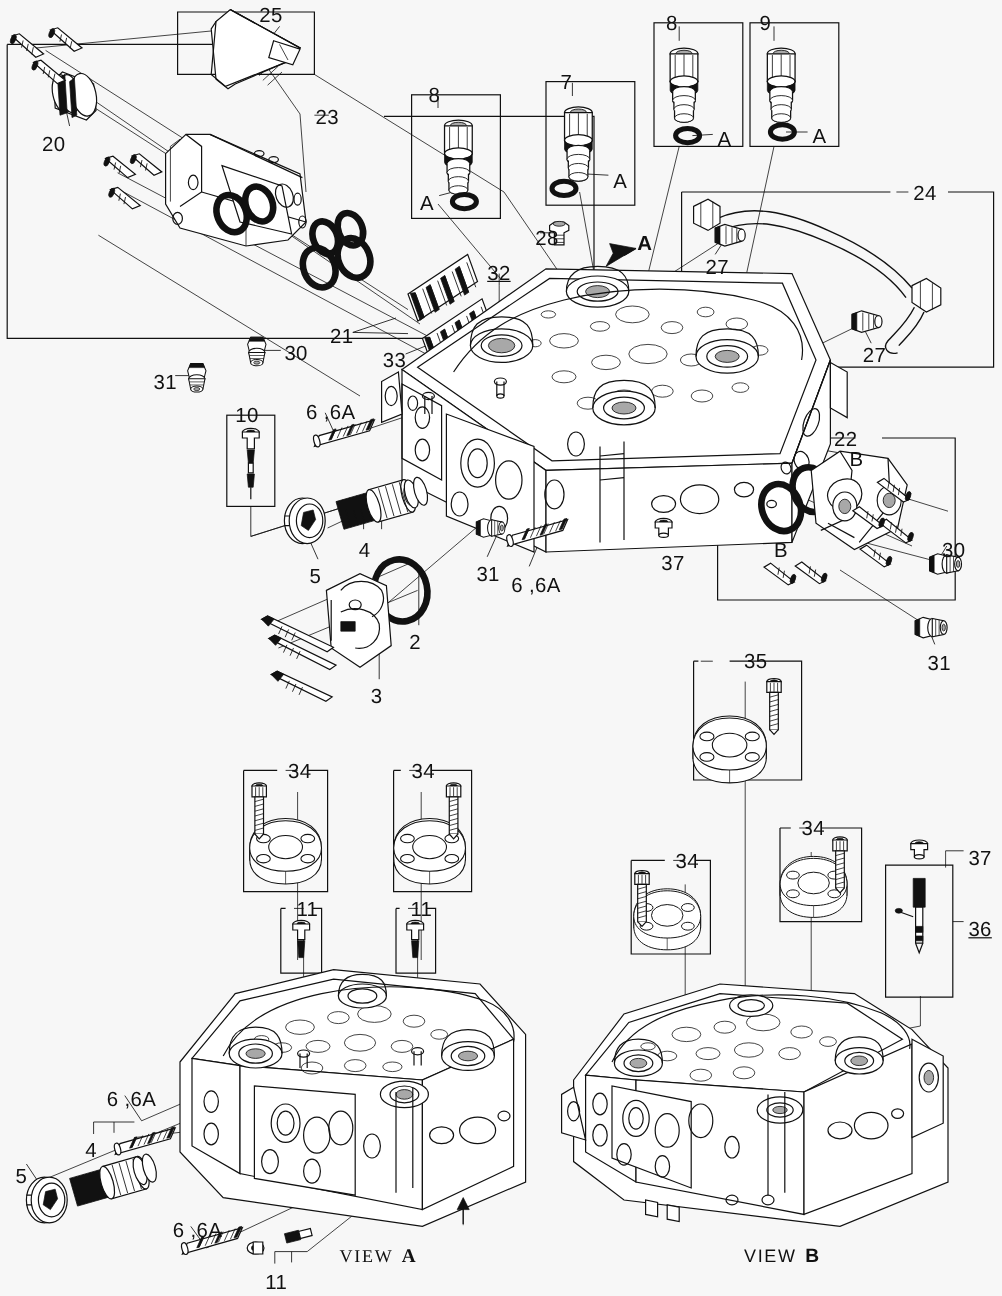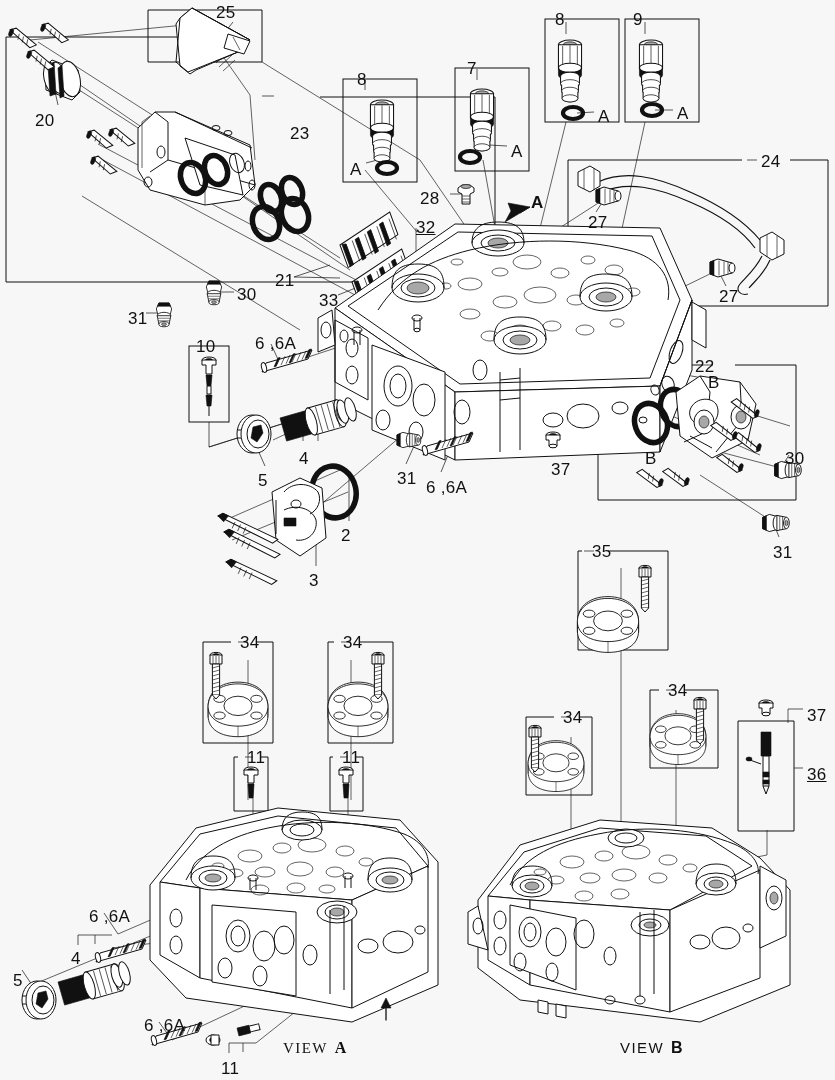--- a/index.html
+++ b/index.html
@@ -904,54 +904,54 @@
       <path class="s" d="M-3,36 L0,44 L3,36"></path>
       <path class="s" d="M-16,10 L-5,14"></path>
       <ellipse cx="-17" cy="9" rx="3" ry="2" class="fk"></ellipse>
     </g>
 
   </svg>
 
   <div id="labels">
       <div class="lbl" style="left: 216px; top: 4px;">25</div>
       <div class="lbl" style="left: 35px; top: 112px;">20</div>
-      <div class="lbl" style="left: 290px; top: 89px; margin-top: 36px;">23</div>
+      <div class="lbl" style="left: 263px; top: 89px;">23</div>
       <div class="lbl" style="left: 357px; top: 71px;">8</div>
       <div class="lbl" style="left: 350px; top: 161px;">A</div>
       <div class="lbl" style="left: 467px; top: 60px;">7</div>
       <div class="lbl" style="left: 511px; top: 143px;">A</div>
       <div class="lbl" style="left: 555px; top: 11px;">8</div>
       <div class="lbl" style="left: 598px; top: 108px;">A</div>
       <div class="lbl" style="left: 633px; top: 11px;">9</div>
       <div class="lbl" style="left: 677px; top: 105px;">A</div>
       <div class="lbl" style="left: 761px; top: 153px;">24</div>
       <div class="lbl" style="left: 588px; top: 214px;">27</div>
       <div class="lbl" style="left: 719px; top: 288px;">27</div>
-      <div class="lbl" style="left: 420px; top: 190px;">28</div>
+      <div class="lbl" style="left: 446px; top: 190px;">28</div>
       <div class="lbl bold" style="left: 531px; top: 194px;">A</div>
-      <div class="lbl" style="left: 416px; top: 219px; text-decoration: underline;">32</div>
+      <div class="lbl" style="left: 406px; top: 219px; text-decoration: underline;">32</div>
       <div class="lbl" style="left: 275px; top: 272px;">21</div>
       <div class="lbl" style="left: 319px; top: 292px;">33</div>
       <div class="lbl" style="left: 237px; top: 286px;">30</div>
       <div class="lbl" style="left: 128px; top: 310px;">31</div>
       <div class="lbl" style="left: 196px; top: 338px; text-align: right;">10</div>
       <div class="lbl" style="left: 255px; top: 335px;">6 ,6A</div>
       <div class="lbl" style="left: 258px; top: 472px;">5</div>
       <div class="lbl" style="left: 299px; top: 450px;">4</div>
       <div class="lbl" style="left: 341px; top: 527px;">2</div>
       <div class="lbl" style="left: 309px; top: 572px;">3</div>
       <div class="lbl" style="left: 397px; top: 470px;">31</div>
       <div class="lbl" style="left: 426px; top: 479px;">6 ,6A</div>
       <div class="lbl" style="left: 551px; top: 461px;">37</div>
       <div class="lbl" style="left: 695px; top: 358px;">22</div>
       <div class="lbl" style="left: 708px; top: 374px;">B</div>
       <div class="lbl" style="left: 645px; top: 450px;">B</div>
       <div class="lbl" style="left: 785px; top: 450px;">30</div>
       <div class="lbl" style="left: 773px; top: 544px;">31</div>
-      <div class="lbl" style="left: 592px; top: 543px; text-align: right;">35</div>
+      <div class="lbl" style="left: 620px; top: 543px; text-align: right;">35</div>
       <div class="lbl" style="left: 240px; top: 634px;">34</div>
       <div class="lbl" style="left: 343px; top: 634px;">34</div>
       <div class="lbl" style="left: 668px; top: 682px;">34</div>
       <div class="lbl" style="left: 563px; top: 709px;">34</div>
       <div class="lbl" style="left: 807px; top: 707px;">37</div>
       <div class="lbl" style="left: 247px; top: 749px;">11</div>
       <div class="lbl" style="left: 342px; top: 749px;">11</div>
       <div class="lbl" style="left: 807px; top: 766px; text-decoration: underline;">36</div>
       <div class="lbl" style="left: 89px; top: 908px;">6 ,6A</div>
       <div class="lbl" style="left: 71px; top: 950px;">4</div>

